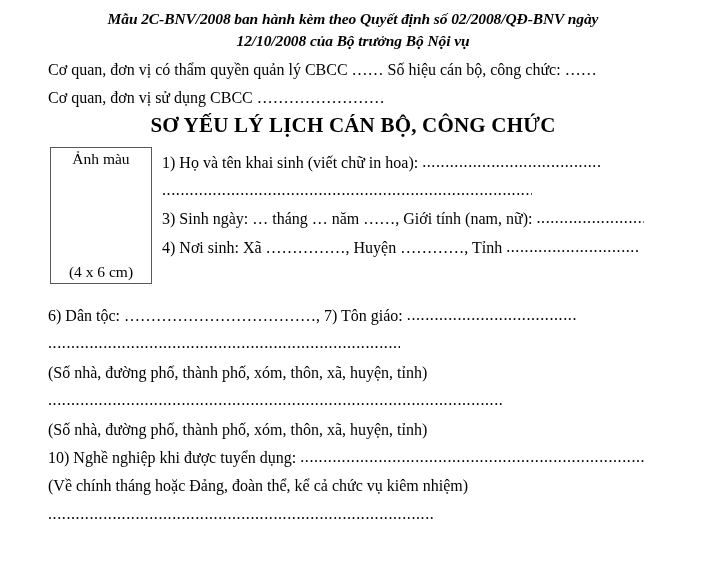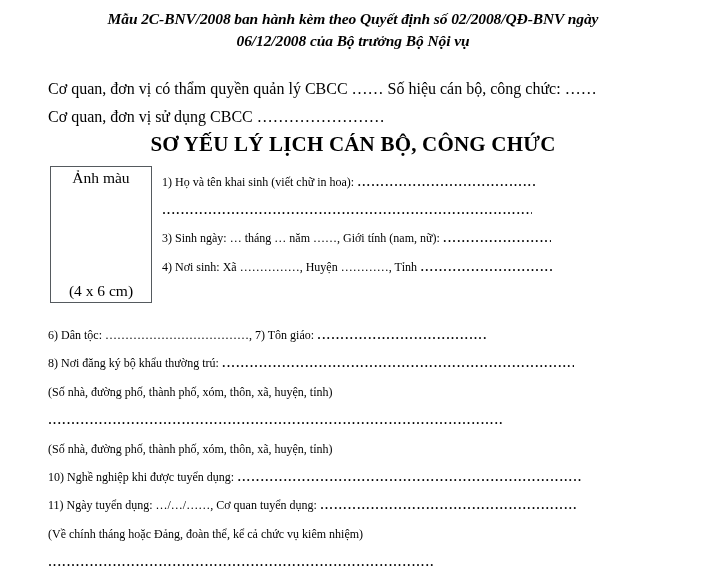--- a/index.html
+++ b/index.html
@@ -32,21 +32,21 @@
     line-height: 22px;
     padding-top: 8px;
     letter-spacing: -0.1px;
   }
   .doc-header .hl {
     display: block;
   }
 
   
   .agency-block {
-    margin-top: 23px;
+    margin-top: 4px;
     padding-left: 48px;
     font-size: 16px;
     line-height: 28px;
   }
   .agency-line {
     white-space: nowrap;
   }
 
   
   .main-title {
@@ -82,21 +82,21 @@
   }
   .photo-box span { display: block; text-align: center; }
 
   .items-15 {
     position: absolute;
     left: 162px;
     top: 2px;
     right: 8px;
   }
   .item-line {
-    font-size: 12px;
+    font-size: 16px;
     line-height: 28.2px;
     white-space: nowrap;
     overflow: hidden;
   }
 
   
   .items-rest {
     margin-top: 5px;
     padding-left: 48px;
   }
@@ -120,21 +120,21 @@
     content: "...........................................................................................................................................................";
   }
 </style>
 </head>
 <body>
 
 <div class="page">
 
   <div class="doc-header">
     <span class="hl">Mẫu 2C-BNV/2008 ban hành kèm theo Quyết định số 02/2008/QĐ-BNV ngày</span>
-    <span class="hl">06/12/2008 của Bộ trưởng Bộ Nội vụ</span>
+    <span class="hl">12/10/2008 của Bộ trưởng Bộ Nội vụ</span>
   </div>
 
   <div class="agency-block">
     <div class="agency-line">Cơ quan, đơn vị có thẩm quyền quản lý CBCC …… Số hiệu cán bộ, công chức: ……</div>
     <div class="agency-line">Cơ quan, đơn vị sử dụng CBCC ……………………</div>
   </div>
 
   <div class="main-title">SƠ YẾU LÝ LỊCH CÁN BỘ, CÔNG CHỨC</div>
 
   <div class="upper-region">
@@ -149,31 +149,30 @@
       <div class="item-line"><span class="dots" style="width:370px"></span></div>
       <div class="item-line"><span>3) Sinh ngày: … tháng … năm ……, Giới tính (nam, nữ): </span><span class="dots" style="width:108px"></span></div>
       <div class="item-line"><span>4) Nơi sinh: Xã ……………, Huyện …………, Tỉnh </span><span class="dots" style="width:133px"></span></div>
     </div>
   </div>
 
   <div class="items-rest">
 
     <div class="item-line"><span>6) Dân tộc: ………………………………, 7) Tôn giáo: </span><span class="dots" style="width:170px"></span></div>
 
-    <div class="item-line"><span>8) Nơi đăng ký bộ khẩu thường trú: </span><span class="dots" style="width:352px"></span></div>
+    <div class="item-line"><span class="dots" style="width:352px"></span></div>
 
     <div class="item-line"><span>(Số nhà, đường phố, thành phố, xóm, thôn, xã, huyện, tỉnh)</span></div>
 
     <div class="item-line"><span class="dots" style="width:455px"></span></div>
 
     <div class="item-line"><span>(Số nhà, đường phố, thành phố, xóm, thôn, xã, huyện, tỉnh)</span></div>
 
     <div class="item-line"><span>10) Nghề nghiệp khi được tuyển dụng: </span><span class="dots" style="width:345px"></span></div>
 
-    <div class="item-line"><span>11) Ngày tuyển dụng: …/…/……, Cơ quan tuyển dụng: </span><span class="dots" style="width:258px"></span></div>
 
 
     <div class="item-line"><span>(Về chính tháng hoặc Đảng, đoàn thể, kể cả chức vụ kiêm nhiệm)</span></div>
 
     <div class="item-line"><span class="dots" style="width:385px"></span></div>
 
   </div>
 
 </div>
 

